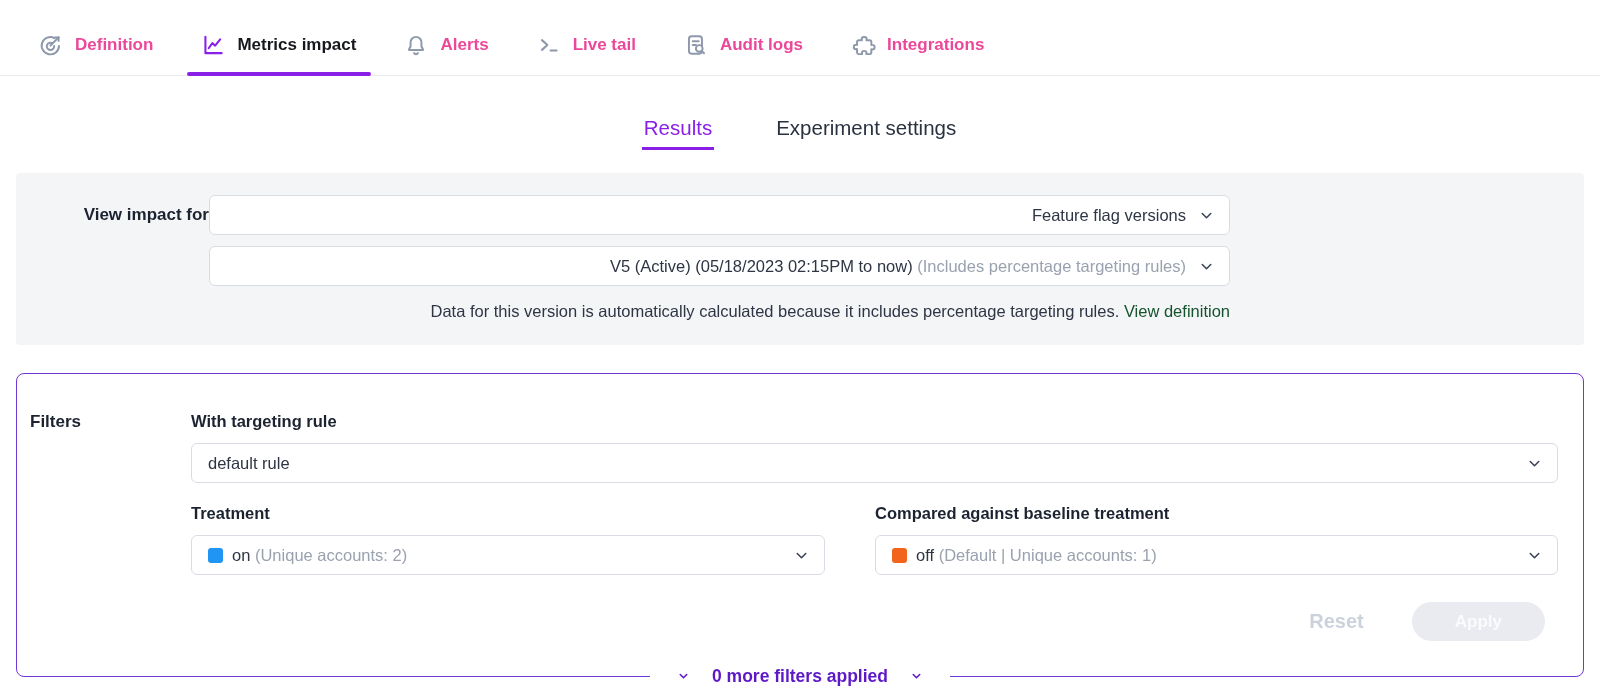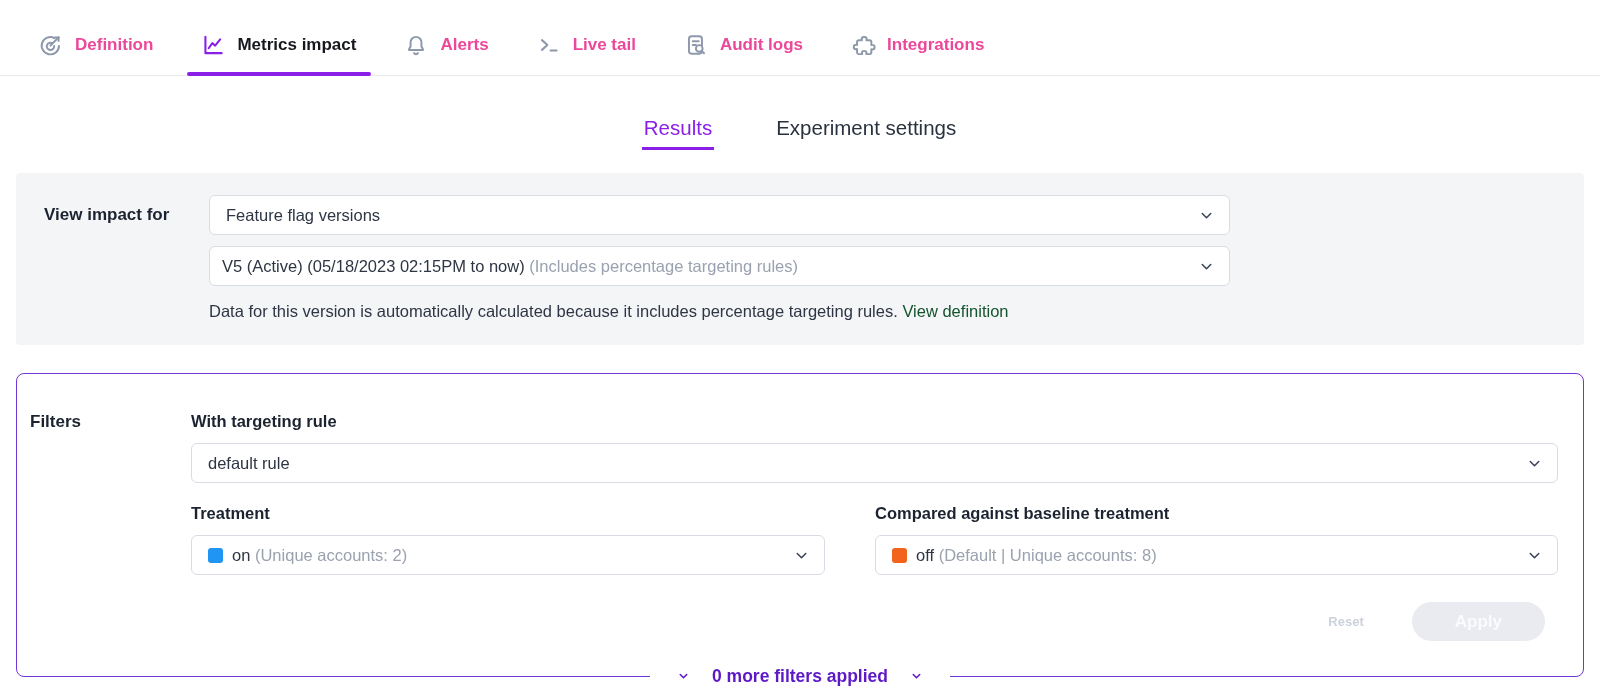--- a/index.html
+++ b/index.html
@@ -17,21 +17,21 @@
   .tab.active::after { content:""; position:absolute; left:-13px; right:-15px; bottom:-1px;
                        height:4px; border-radius:3px; background:#8a1fe8; }
 
   
   .subtabs { display:flex; justify-content:center; gap:60px; margin-top:40px; }
   .subtab { font-size:20.5px; color:#2a3240; padding:0 2px 7px; cursor:pointer; }
   .subtab.active { color:#8a1fe8; border-bottom:3px solid #8a1fe8; }
 
   
   .impact-panel { margin:23px 16px 0; background:#f4f5f7; border-radius:4px;
-                  padding:22px 28px 24px; display:flex; }
+                  padding:22px 28px 24px; display:flex;text-align:right; }
   .impact-label { width:165px; padding-top:10px; font-size:17px; font-weight:700; color:#1c2330; }
   .impact-controls { width:1021px; }
 
   .select { display:flex; align-items:center; height:40px; background:#fff;
             border:1px solid #d9dce3; border-radius:6px; padding:0 14px 0 16px;
             font-size:16.5px; color:#2e3544; cursor:pointer; }
   .select .grow { flex:1; min-width:0; white-space:nowrap; overflow:hidden; }
   .select + .select { margin-top:11px;padding-left:12px; }
   .muted { color:#9aa2af; }
   .chev { display:flex; color:#394357; flex:none; margin-left:12px; }
@@ -48,21 +48,21 @@
   .field-label { font-size:16.5px; font-weight:700; color:#1c2330; margin-bottom:12px; }
   .two-col { display:flex; gap:50px; margin-top:21px; }
   .col-treatment { width:634px; flex:none; }
   .col-baseline { flex:1; }
   .swatch { width:15px; height:15px; border-radius:3px; flex:none; margin-right:9px; }
   .swatch.blue { background:#2095f3; }
   .swatch.orange { background:#f2641c; }
 
   .actions { display:flex; justify-content:flex-end; align-items:center; gap:48px;
              margin-top:27px; padding-right:13px; }
-  .btn-reset { background:none; border:none; font-family:inherit; font-size:13px;
+  .btn-reset { background:none; border:none; font-family:inherit; font-size:20px;
                font-weight:700; color:#ccd2dc; cursor:pointer; }
   .btn-apply { background:#e9ebf0; border:none; font-family:inherit; font-size:17px;
                font-weight:700; color:#fafbfd; border-radius:20px; height:39px;
                padding:0 43px; cursor:pointer; }
 
   .filters-footer { position:absolute; left:50%; bottom:0; transform:translate(-50%,50%);
                     display:flex; align-items:center; gap:22px; background:#fff;
                     padding:2px 27px; cursor:pointer; white-space:nowrap; }
   .filters-footer .label { font-size:17.5px; font-weight:700; color:#5e19c6; }
   .fchev { display:flex; color:#5e19c6; }
@@ -206,21 +206,21 @@
           </span>
         </div>
       </div>
 
       <div class="col-baseline">
         <div class="field-label">Compared against baseline treatment</div>
         <div class="select">
           <span class="swatch orange"></span>
           <span class="grow">
             <span>off</span>
-            <span class="muted">(Default | Unique accounts: 8)</span>
+            <span class="muted">(Default | Unique accounts: 1)</span>
           </span>
           <span class="chev">
             <svg width="17" height="17" viewBox="0 0 24 24" fill="none" stroke="currentColor" stroke-width="2.2" stroke-linecap="round" stroke-linejoin="round">
                 <path d="M6 9.2 12 15.2 18 9.2"></path>
               </svg>
           </span>
         </div>
       </div>
     </div>
 

